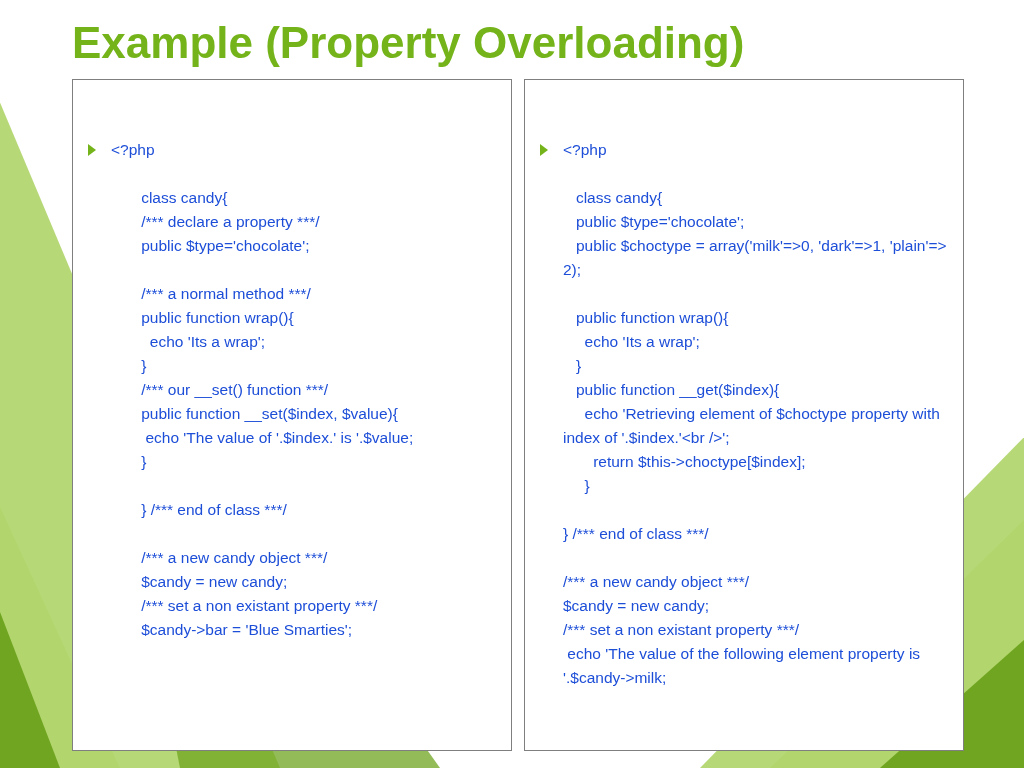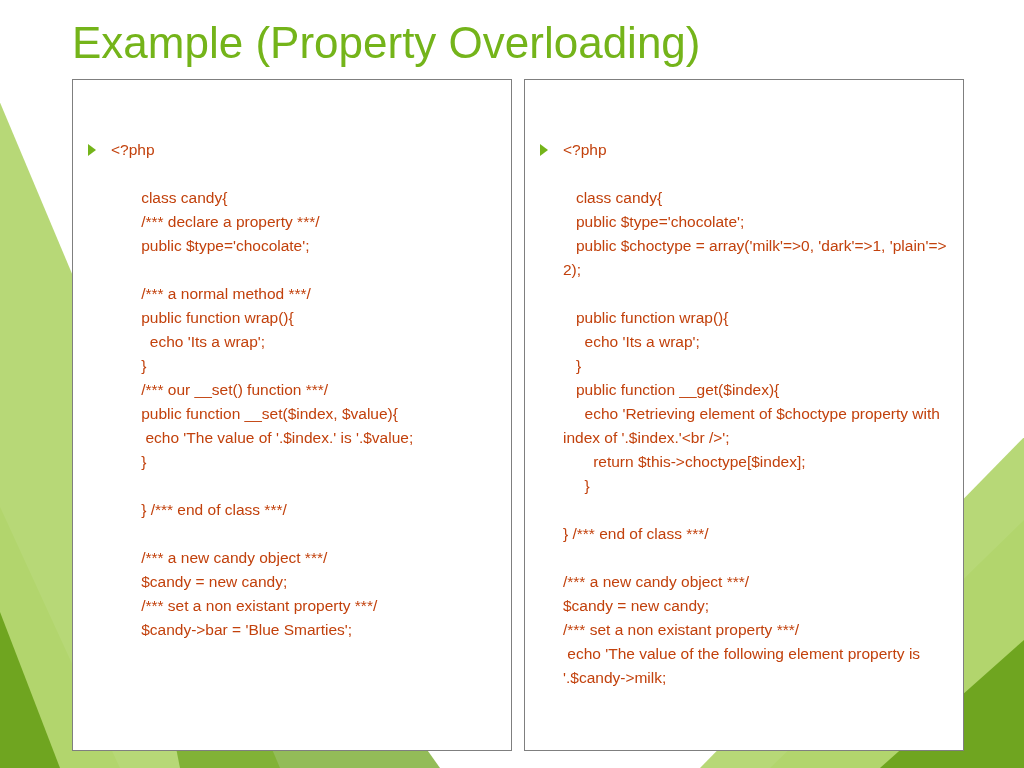--- a/index.html
+++ b/index.html
@@ -18,36 +18,36 @@
     pointer-events: none;
   }
   .slide {
     position: relative;
     z-index: 1;
     padding: 18px 60px 0 72px;
   }
   .title {
     color: #74b41a;
     font-size: 44px;
-    font-weight: 400;
+    font-weight: 700;
     line-height: 1.15;
     margin-bottom: 10px;
   }
   .columns {
     display: flex;
     gap: 12px;
   }
   .codebox {
     flex: 1 1 50%;
     border: 1px solid #7f7f7f;
     background: #ffffff;
     padding: 10px 16px 12px 12px;
     font-size: 15.5px;
     line-height: 1.55;
-    color: #c2410c;
+    color: #1d4ed8;
     white-space: pre-wrap;
     word-break: break-all;
     min-height: 600px;
   }
   .bullet-row {
     display: flex;
     align-items: flex-start;
     gap: 12px;
   }
   .bullet-icon {

